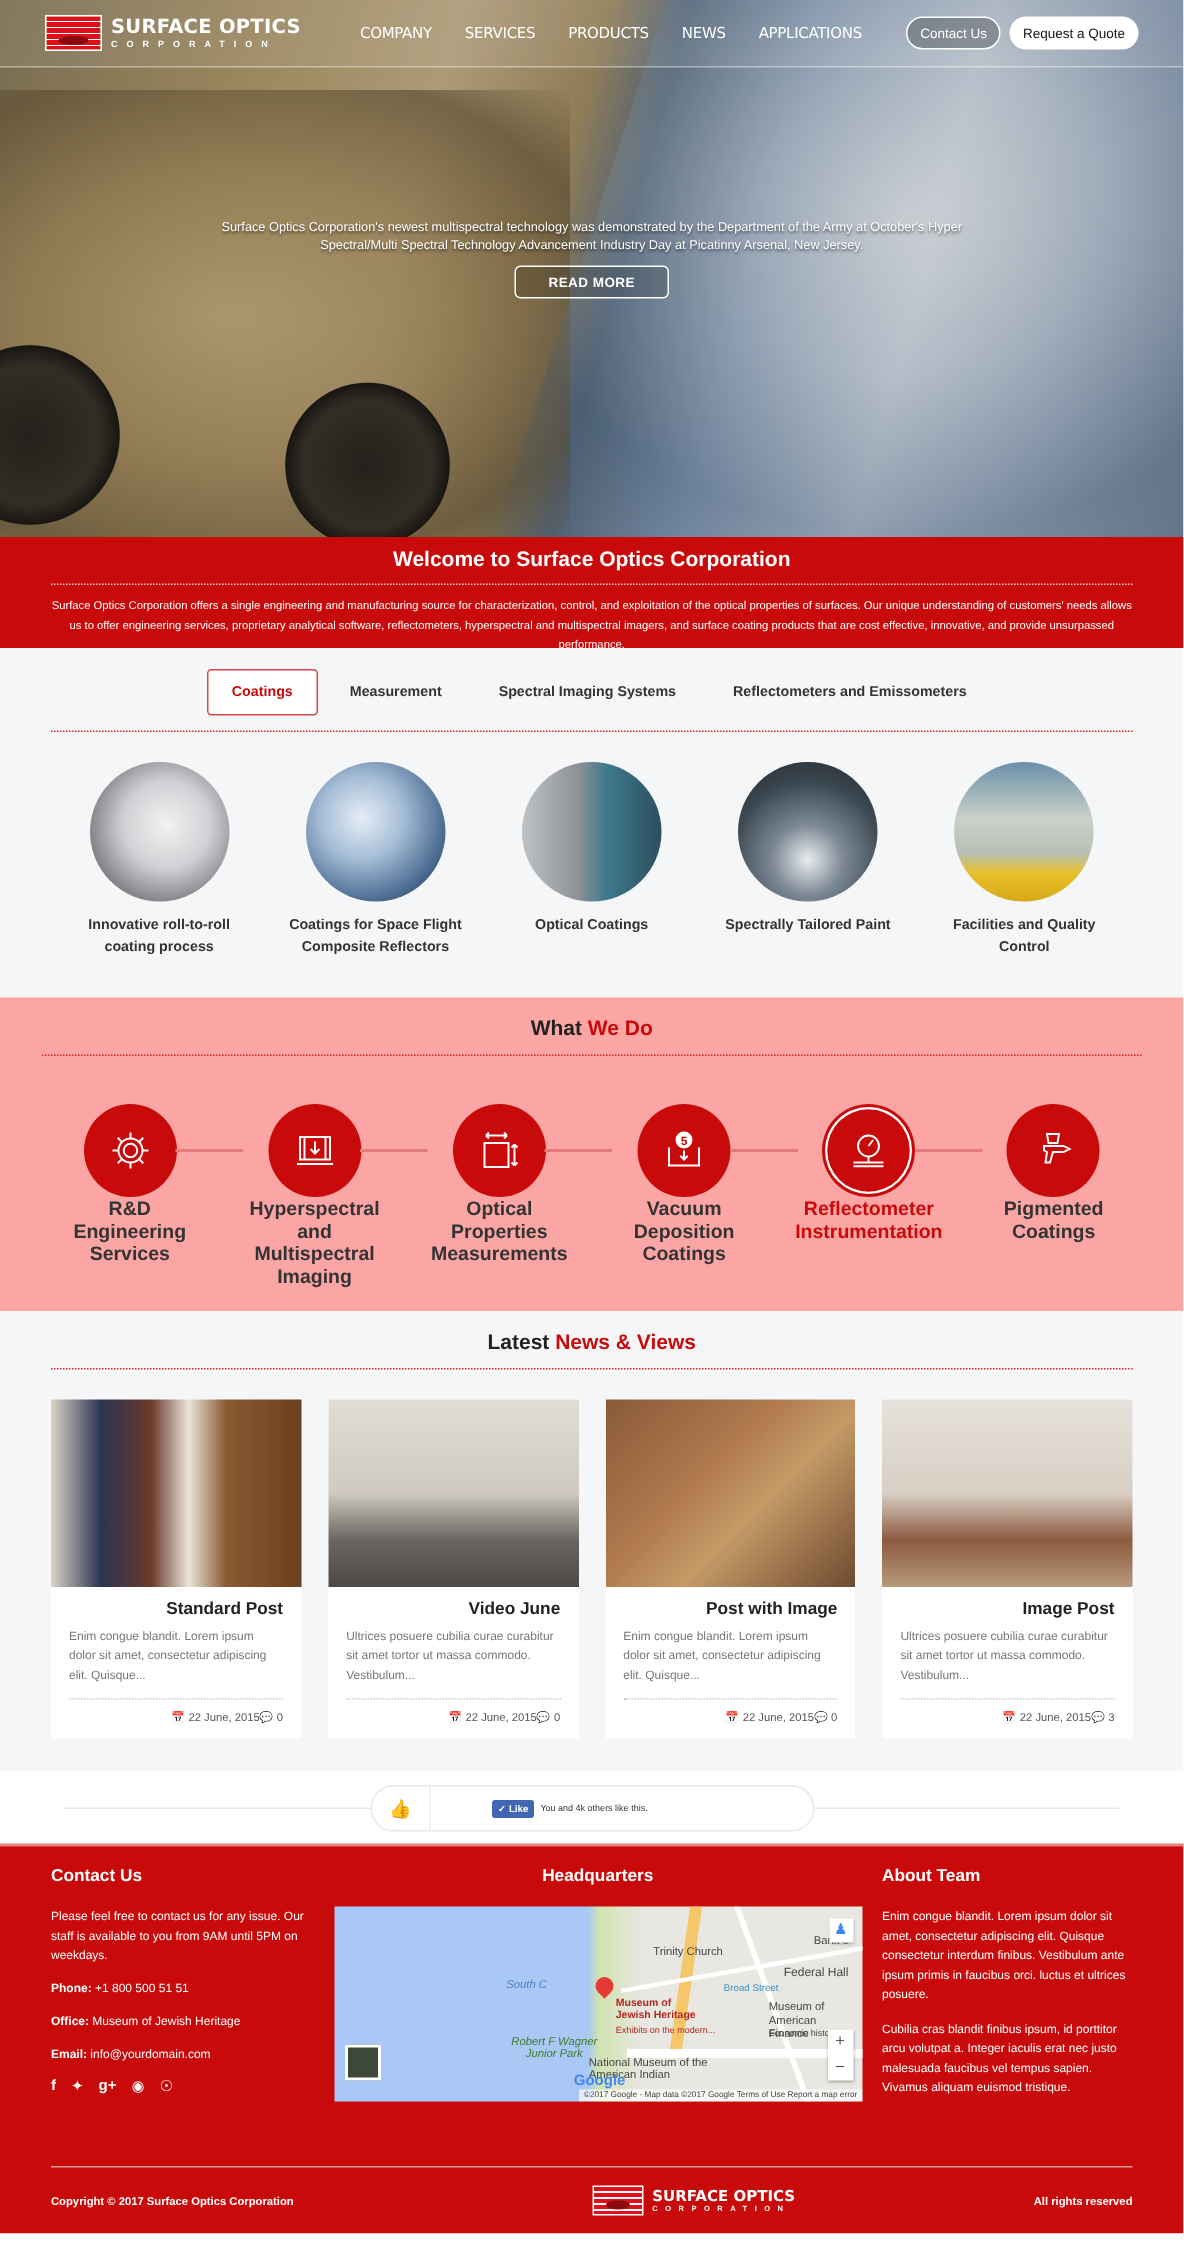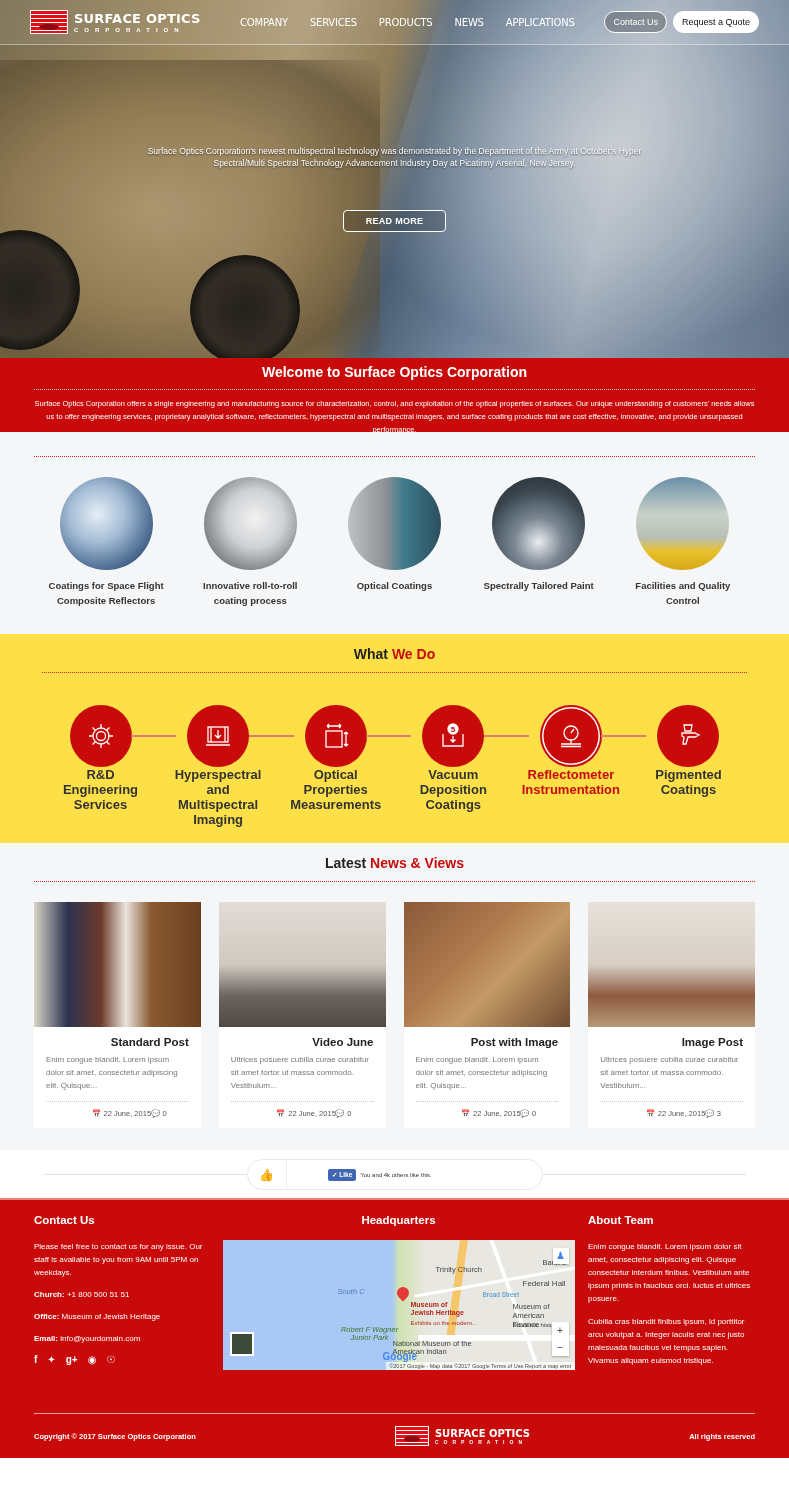--- a/index.html
+++ b/index.html
@@ -20,54 +20,54 @@
   .logo-text .l1 { font-weight: bold; font-size: 13px; letter-spacing: .2px; font-family: "DejaVu Sans", sans-serif; }
   .logo-text .l2 { font-size: 6px; letter-spacing: 6px; font-weight: bold; margin-top: 2px; }
   .menu { display: flex; gap: 22px; margin-left: 30px; }
   .menu a { color: #fff; font-size: 10px; text-decoration: none; font-family: "DejaVu Sans", sans-serif; letter-spacing: -.2px; }
   .nav-right { margin-left: auto; display: flex; gap: 6px; }
   .btn-outline { border: 1.5px solid #fff; color: #fff; background: rgba(0,0,0,.25); border-radius: 12px; font-size: 9px; padding: 5px 8px; }
   .btn-white { background: #fff; color: #111; border-radius: 12px; font-size: 9px; padding: 6px 9px; }
   .hero-content { position: absolute; top: 125px; left: 0; right: 0; text-align: center; color: #fff; z-index: 2; }
   .hero-title { font-family: "DejaVu Serif", serif; font-style: italic; font-size: 28px; line-height: 38px; font-weight: normal; text-shadow: 0 1px 3px rgba(0,0,0,.4); letter-spacing: 1.5px; }
   .hero-desc { margin: 20px auto 0; width: 530px; font-size: 8.5px; line-height: 12px; text-shadow: 0 1px 2px rgba(0,0,0,.6); }
-  .read-more { display: inline-block; margin-top: 41px; border: 1.5px solid #fff; border-radius: 4px; padding: 5px 22px; font-size: 9px; font-weight: bold; letter-spacing: .3px; background: rgba(0,0,0,.15); }
+  .read-more { display: inline-block; margin-top: 8px; border: 1.5px solid #fff; border-radius: 4px; padding: 5px 22px; font-size: 9px; font-weight: bold; letter-spacing: .3px; background: rgba(0,0,0,.15); }
   .welcome { background: #c90a0a; color: #fff; text-align: center; padding: 5px 34px 9px; height: 74px; }
   .welcome h1 { font-size: 14px; font-weight: bold; line-height: 18px; }
   .dotted { border-top: 1px dotted rgba(255,255,255,.8); margin: 8px 0 7px; }
   .welcome p { font-size: 7.5px; line-height: 13px; }
   .products { background: #f5f6f8; padding: 14px 34px 26px; }
   .tabs { display: flex; justify-content: center; align-items: center; gap: 4px; padding-left: 10px; }
   .tab { font-size: 9.5px; font-weight: bold; color: #333; padding: 9px 16px; border: 1px solid transparent; border-radius: 3px; }
   .tab.active { color: #c90a0a; border-color: #d24a4a; background: #fff; }
   .reddot { border-top: 1px dotted #d22; margin: 10px 0 20px; }
   .circles { display: flex; justify-content: space-around; }
   .circ-item { width: 130px; text-align: center; }
   .circ { width: 93px; height: 93px; border-radius: 50%; margin: 0 auto 8px; }
   .circ-label { font-size: 9.5px; font-weight: bold; color: #333; line-height: 15px; }
-  .whatwedo { padding: 12px 42px 16px; background: #fde047; }
+  .whatwedo { padding: 12px 28px 16px; background: #fca5a5; }
   .sec-title { text-align: center; font-size: 14px; font-weight: bold; color: #222; }
   .sec-title .red { color: #c90a0a; }
   .services { display: flex; justify-content: space-between; align-items: flex-start; margin-top: 32px; padding: 0 6px; }
   .svc { width: 105px; text-align: center; position: relative; }
   .svc-circle { width: 62px; height: 62px; border-radius: 50%; background: #c90a0a; margin: 0 auto; display: flex; align-items: center; justify-content: center; }
   .svc-circle.ring { box-shadow: inset 0 0 0 2px #c90a0a, inset 0 0 0 3.5px #fff; }
   .svc-label { font-size: 13px; font-weight: bold; color: #333; line-height: 15px; }
   .svc-label.red { color: #c90a0a; }
   .svc::after { content: ""; position: absolute; top: 30px; left: 83px; width: 45px; height: 1.5px; background: #e37a7a; }
   .svc:last-child::after { display: none; }
   .news { background: #f5f6f8; padding: 12px 34px 22px; }
   .cards { display: flex; gap: 18px; }
   .card { width: 167px; background: #fff; }
   .card-img { height: 125px; }
   .card-body { padding: 9px 12px 10px; }
   .card-title { font-size: 11.5px; font-weight: bold; color: #222; text-align: right; }
   .card-text { font-size: 8px; color: #777; line-height: 13px; margin-top: 5px; height: 42px; }
   .card-sep { border-top: 1px dotted #ccc; margin: 6px 0 7px; }
-  .card-meta { display: flex; justify-content: center; font-size: 7.5px; color: #555; margin-left: 24px; }
+  .card-meta { display: flex; justify-content: flex-end; font-size: 7.5px; color: #555; margin-left: 24px; }
   .likebar { height: 48px; position: relative; background: #fff; }
   .likebar .line { position: absolute; left: 43px; right: 43px; top: 24px; border-top: 1px solid #e5e5e5; }
   .likebox { position: absolute; left: 247px; top: 9px; width: 296px; height: 31px; border: 1px solid #e8e8e8; border-radius: 16px; background: #fff; display: flex; align-items: center; }
   .likebox .thumb { width: 39px; border-right: 1px solid #eee; height: 100%; display: flex; align-items: center; justify-content: center; color: #bbb; font-size: 12px; }
   .likebox .fb { margin-left: 41px; background: #4267b2; color: #fff; font-size: 6.5px; font-weight: bold; padding: 2px 4px; border-radius: 2px; }
   .likebox .ltxt { font-size: 6px; color: #333; margin-left: 4px; }
   .footer { background: #c90a0a; color: #fff; padding: 14px 34px 0; border-top: 2px solid #e9827a; }
   .fcols { display: flex; justify-content: space-between; }
   .fcol h3 { font-size: 11.5px; font-weight: bold; margin-bottom: 14px; }
   .fc1 { width: 175px; }
@@ -130,29 +130,35 @@
   </div>
 </section>
 
 <section class="welcome">
   <h1>Welcome to Surface Optics Corporation</h1>
   <div class="dotted"></div>
   <p>Surface Optics Corporation offers a single engineering and manufacturing source for characterization, control, and exploitation of the optical properties of surfaces. Our unique understanding of customers' needs allows us to offer engineering services, proprietary analytical software, reflectometers, hyperspectral and multispectral imagers, and surface coating products that are cost effective, innovative, and provide unsurpassed performance.</p>
 </section>
 
 <section class="products">
+  <div class="tabs">
+    <span class="tab active">Coatings</span>
+    <span class="tab">Measurement</span>
+    <span class="tab">Spectral Imaging Systems</span>
+    <span class="tab">Reflectometers and Emissometers</span>
+  </div>
   <div class="reddot"></div>
   <div class="circles">
     <div class="circ-item">
+      <div class="circ" style="background:radial-gradient(circle at 55% 45%, #f2f2f2 0%, #cfd1d4 40%, #6e7074 80%, #2a2b2e 100%)"></div>
+      <div class="circ-label">Innovative roll-to-roll coating process</div>
+    </div>
+    <div class="circ-item">
       <div class="circ" style="background:radial-gradient(circle at 40% 40%, #e6eef6 0%, #a5bdd6 35%, #4c6c92 70%, #1e2c44 100%)"></div>
       <div class="circ-label">Coatings for Space Flight Composite Reflectors</div>
-    </div>
-    <div class="circ-item">
-      <div class="circ" style="background:radial-gradient(circle at 55% 45%, #f2f2f2 0%, #cfd1d4 40%, #6e7074 80%, #2a2b2e 100%)"></div>
-      <div class="circ-label">Innovative roll-to-roll coating process</div>
     </div>
     <div class="circ-item">
       <div class="circ" style="background:linear-gradient(90deg, #bfc2c4 0%, #8e9296 40%, #3e7a8c 60%, #2c4f5e 100%)"></div>
       <div class="circ-label">Optical Coatings</div>
     </div>
     <div class="circ-item">
       <div class="circ" style="background:radial-gradient(circle at 50% 70%, #e9ecef 0%, #7b8793 30%, #3b4750 65%, #1f282e 100%)"></div>
       <div class="circ-label">Spectrally Tailored Paint</div>
     </div>
     <div class="circ-item">
@@ -286,21 +292,21 @@
     <span class="fb">✓ Like</span>
     <span class="ltxt">You and 4k others like this.</span>
   </div>
 </section>
 
 <footer class="footer">
   <div class="fcols">
     <div class="fcol fc1">
       <h3>Contact Us</h3>
       <p>Please feel free to contact us for any issue. Our staff is available to you from 9AM until 5PM on weekdays.</p>
-      <p><b>Church:</b><span> +1 800 500 51 51</span></p>
+      <p><b>Phone:</b><span> +1 800 500 51 51</span></p>
       <p><b>Office:</b><span> Museum of Jewish Heritage</span></p>
       <p><b>Email:</b><span> info@yourdomain.com</span></p>
       <div class="social">
         <span><b>f</b></span>
         <span>✦</span>
         <span><b>g+</b></span>
         <span>◉</span>
         <span>☉</span>
       </div>
     </div>

